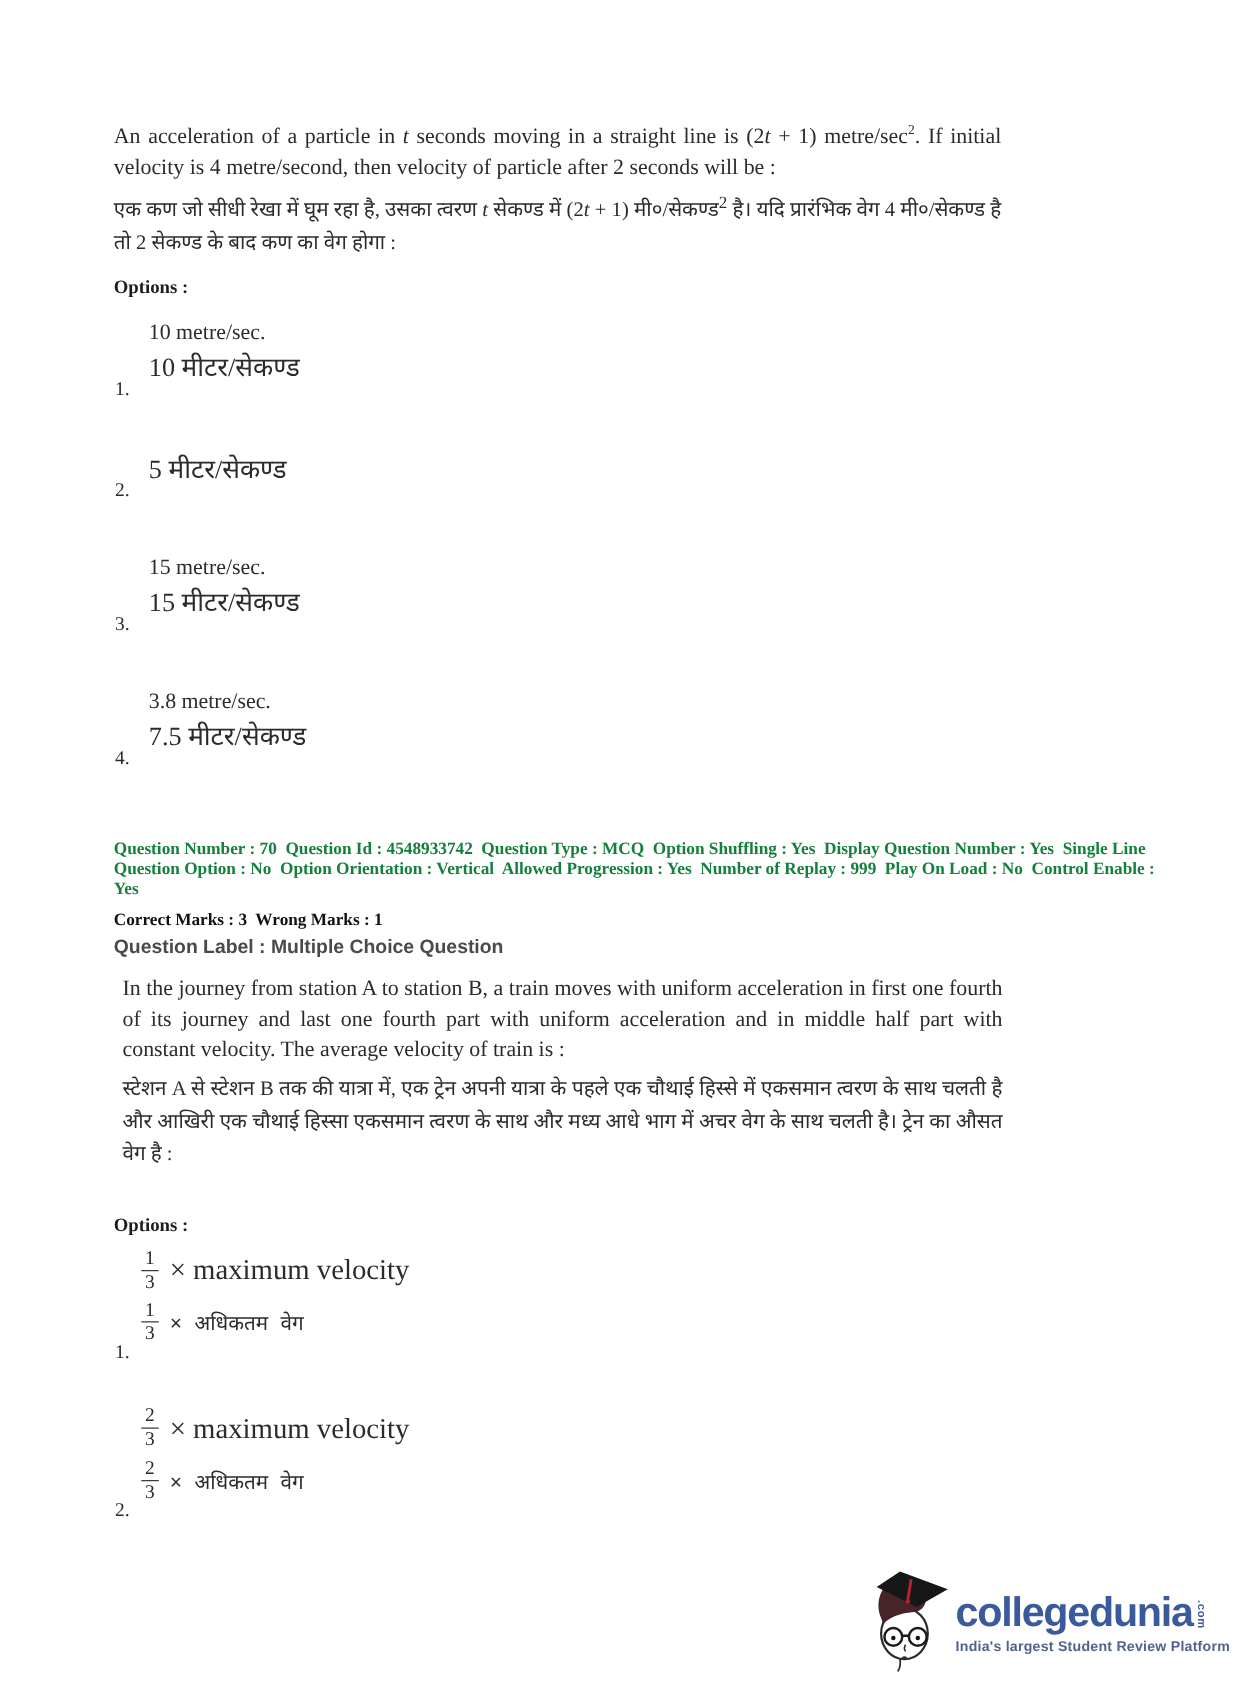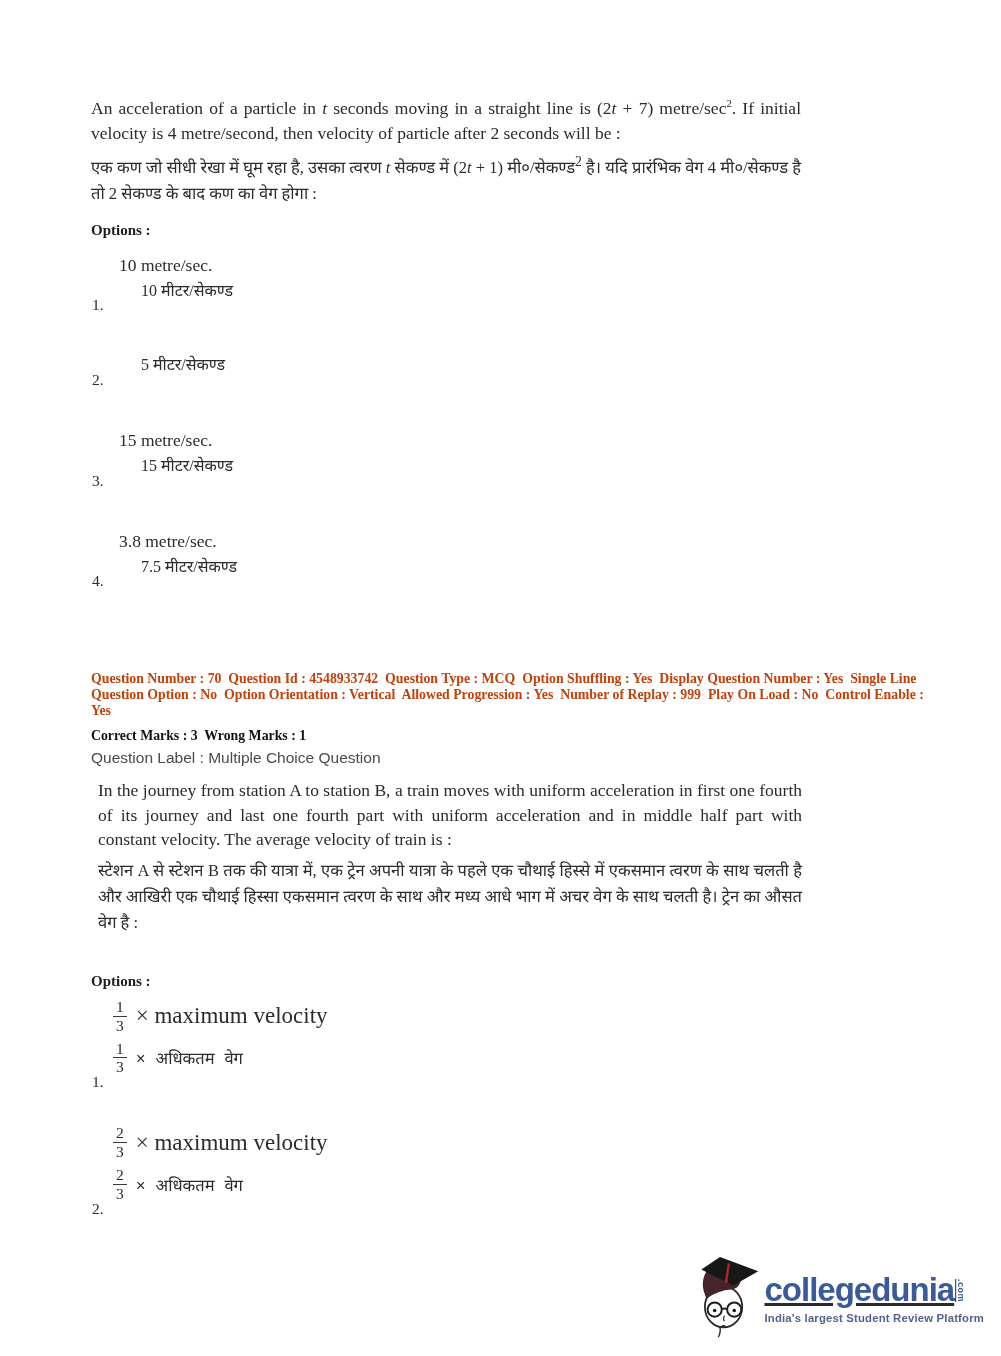--- a/index.html
+++ b/index.html
@@ -49,47 +49,48 @@
     margin-bottom: 41px;
   }
   .opt-num {
     position: absolute;
     left: 1px;
     bottom: 0;
     font-size: 15.5px;
     color: #2b2b2b;
   }
   .opt-en { font-size: 17.5px; line-height: 1.25; }
-  .opt-hi { font-size: 16px; line-height: 1.3; margin-top: 4px; margin-left: 22px; }
+  .opt-hi { font-size: 21px; line-height: 1.3; margin-top: 4px; }
 
   .meta-block {
     position: absolute;
     left: 91px;
     top: 671px;
     width: 845px;
   }
   .meta-main {
     font-weight: bold;
     font-size: 13.8px;
     line-height: 1.17;
-    color: #c2410c;
+    color: #15803d;
     white-space: pre-wrap;
   }
   .meta-marks {
     font-weight: bold;
     font-size: 13.8px;
     margin-top: 9px;
     color: #111111;
     white-space: pre-wrap;
   }
   .meta-label {
     font-family: "Liberation Sans", sans-serif;
     font-size: 15.5px;
     margin-top: 5px;
     color: #4a4a4a;
+    font-weight: bold;
   }
 
   .q2-block {
     position: absolute;
     left: 98px;
     top: 778px;
     width: 704px;
   }
   .q2-block .q-text { line-height: 1.40; }
   .q2-block .q-hindi { line-height: 1.58; margin-top: 6px; }
@@ -134,22 +135,21 @@
     right: 17px;
     bottom: 13px;
     display: flex;
     align-items: center;
     cursor: pointer;
   }
   .logo-mascot { width: 64px; height: 90px; flex: 0 0 auto; }
   .logo-textcol { margin-left: 4px; }
   .brand-row {
     display: flex;
-    align-items: flex-start;
-    text-decoration: underline;
+    align-items: center;
   }
   .brand {
     font-family: "Liberation Sans", sans-serif;
     font-weight: bold;
     font-size: 33px;
     letter-spacing: -1px;
     color: #3b5a9b;
     line-height: 1.0;
   }
   .dotcom {
@@ -169,21 +169,21 @@
     color: #51628b;
     margin-top: 6px;
     letter-spacing: 0.2px;
   }
 </style>
 </head>
 <body>
 
 <div class="content">
 
-  <div class="q-text"><span>An acceleration of a particle in </span><i>t</i><span> seconds moving in a straight line is (2</span><i>t</i><span> + 7) metre/sec</span><sup>2</sup><span>. If initial velocity is 4 metre/second, then velocity of particle after 2 seconds will be :</span></div>
+  <div class="q-text"><span>An acceleration of a particle in </span><i>t</i><span> seconds moving in a straight line is (2</span><i>t</i><span> + 1) metre/sec</span><sup>2</sup><span>. If initial velocity is 4 metre/second, then velocity of particle after 2 seconds will be :</span></div>
   <div class="q-hindi"><span>एक कण जो सीधी रेखा में घूम रहा है, उसका त्वरण </span><i>t</i><span> सेकण्ड में (2</span><i>t</i><span> + 1) मी०/सेकण्ड</span><sup>2</sup><span> है। यदि प्रारंभिक वेग 4 मी०/सेकण्ड है तो 2 सेकण्ड के बाद कण का वेग होगा :</span></div>
 
   <div class="options-label">Options :</div>
 
   <div class="opt">
     <div class="opt-en">10 metre/sec.</div>
     <div class="opt-hi">10 मीटर/सेकण्ड</div>
     <div class="opt-num">1.</div>
   </div>
 

